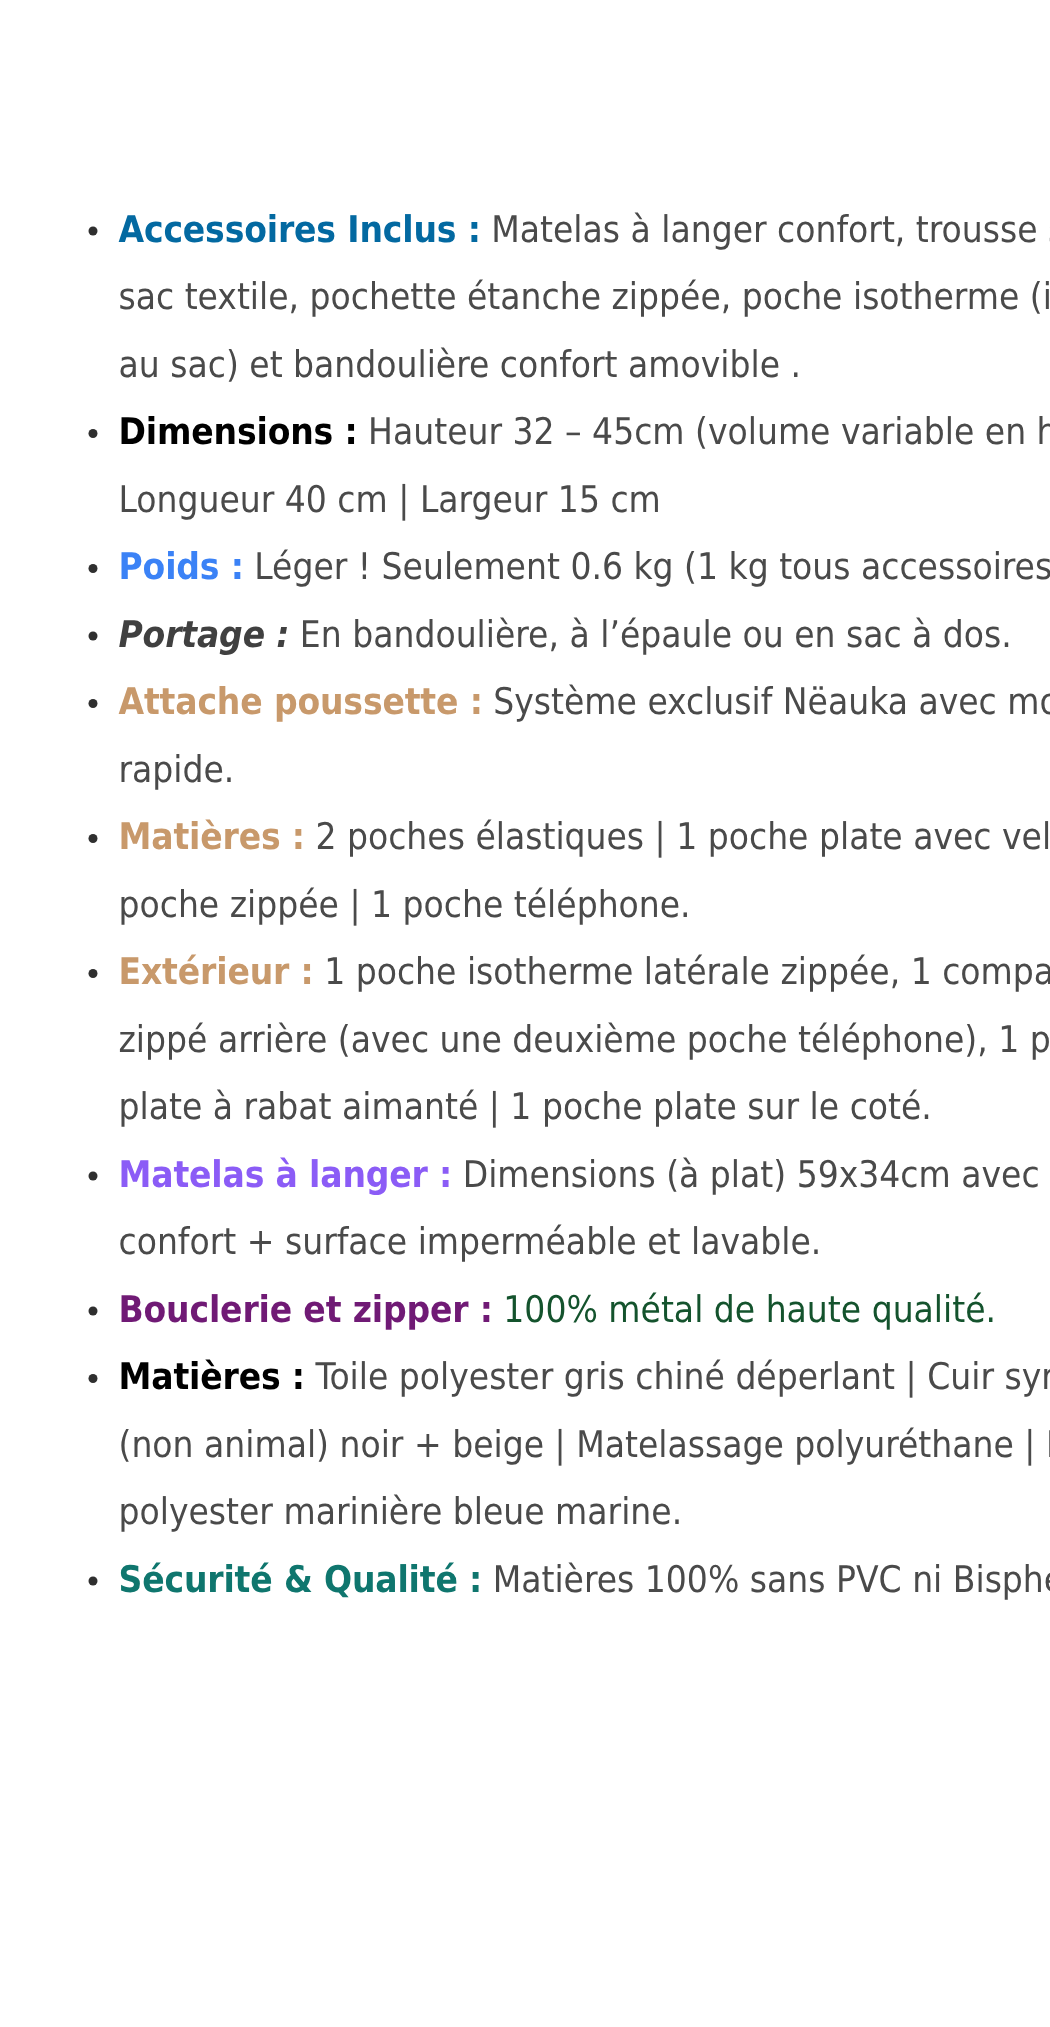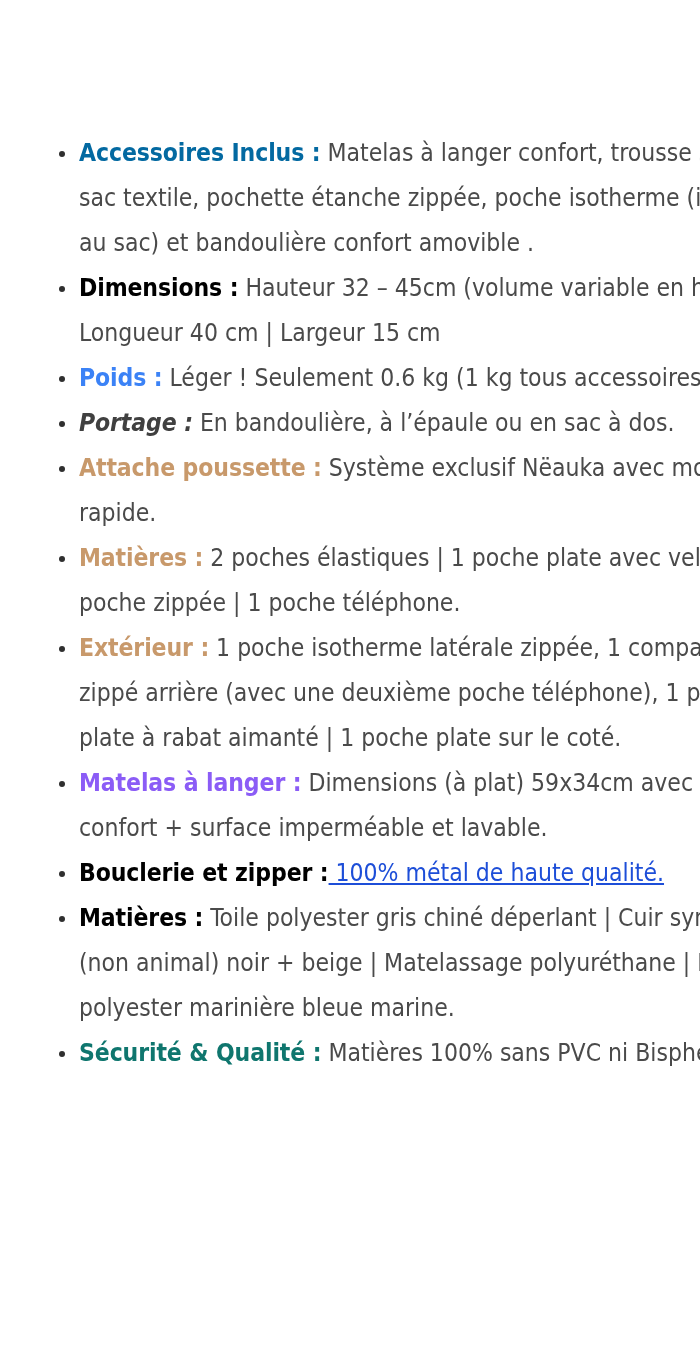--- a/index.html
+++ b/index.html
@@ -88,18 +88,18 @@
   <div class="desc-body">
 
   <p class="desc-item"><span class="bullet-dot" style="background: rgb(47, 47, 47);"></span><span class="item-label" style="color: #0369a1;">Accessoires Inclus :</span><span class="item-text" style="color: rgb(74, 74, 74);"> Matelas à langer confort, trousse sucette, sac textile, pochette étanche zippée, poche isotherme (intégrée au sac) et bandoulière confort amovible .</span></p>
       <p class="desc-item"><span class="bullet-dot" style="background: rgb(47, 47, 47);"></span><span class="item-label" style="color: #000000;">Dimensions :</span><span class="item-text" style="color: rgb(74, 74, 74);"> Hauteur 32 – 45cm (volume variable en hauteur) | Longueur 40 cm | Largeur 15 cm</span></p>
       <p class="desc-item"><span class="bullet-dot" style="background: rgb(47, 47, 47);"></span><span class="item-label" style="color: #3b82f6;">Poids :</span><span class="item-text" style="color: rgb(74, 74, 74);"> Léger ! Seulement 0.6 kg  (1 kg tous accessoires inclus).</span></p>
       <p class="desc-item"><span class="bullet-dot" style="background: rgb(47, 47, 47);"></span><span class="item-label" style="color: #404040; font-style: italic;">Portage :</span><span class="item-text" style="color: rgb(74, 74, 74);"> En bandoulière, à l’épaule ou en sac à dos.</span></p>
       <p class="desc-item"><span class="bullet-dot" style="background: rgb(47, 47, 47);"></span><span class="item-label" style="color: rgb(200, 153, 107);">Attache poussette :</span><span class="item-text" style="color: rgb(74, 74, 74);"> Système exclusif Nëauka avec montage rapide.</span></p>
       <p class="desc-item"><span class="bullet-dot" style="background: rgb(47, 47, 47);"></span><span class="item-label" style="color: rgb(200, 153, 107);">Matières :</span><span class="item-text" style="color: rgb(74, 74, 74);"> 2 poches élastiques | 1 poche plate avec velcro | 1 poche zippée | 1 poche téléphone.</span></p>
       <p class="desc-item"><span class="bullet-dot" style="background: rgb(47, 47, 47);"></span><span class="item-label" style="color: rgb(200, 153, 107);">Extérieur :</span><span class="item-text" style="color: rgb(74, 74, 74);"> 1 poche isotherme latérale zippée, 1 compartiment zippé arrière (avec une deuxième poche téléphone), 1 poche large plate à rabat aimanté | 1 poche plate sur le coté.</span></p>
       <p class="desc-item"><span class="bullet-dot" style="background: rgb(47, 47, 47);"></span><span class="item-label" style="color: #8b5cf6;">Matelas à langer :</span><span class="item-text" style="color: rgb(74, 74, 74);"> Dimensions (à plat) 59x34cm avec mousse confort + surface imperméable et lavable.</span></p>
-      <p class="desc-item"><span class="bullet-dot" style="background: rgb(47, 47, 47);"></span><span class="item-label" style="color: #000000; margin-top: 20px;">Bouclerie et zipper :</span><span class="item-text" style="color: #1d4ed8; text-decoration: underline;"> 100% métal de haute qualité.</span></p>
+      <p class="desc-item"><span class="bullet-dot" style="background: rgb(47, 47, 47);"></span><span class="item-label" style="color: #701a75; margin-top: 20px;">Bouclerie et zipper :</span><span class="item-text" style="color: #14532d;"> 100% métal de haute qualité.</span></p>
       <p class="desc-item"><span class="bullet-dot" style="background: rgb(47, 47, 47);"></span><span class="item-label" style="color: #000000;">Matières :</span><span class="item-text" style="color: rgb(74, 74, 74);"> Toile polyester gris chiné déperlant | Cuir synthétique (non animal) noir + beige | Matelassage polyuréthane | Doublure polyester marinière bleue marine.</span></p>
       <p class="desc-item"><span class="bullet-dot" style="background: rgb(47, 47, 47);"></span><span class="item-label" style="color: #0f766e;">Sécurité &amp; Qualité :</span><span class="item-text" style="color: rgb(74, 74, 74);"> Matières 100% sans PVC ni Bisphénol !</span></p>
     </div>
 
 </div>
 
 </body></html>

